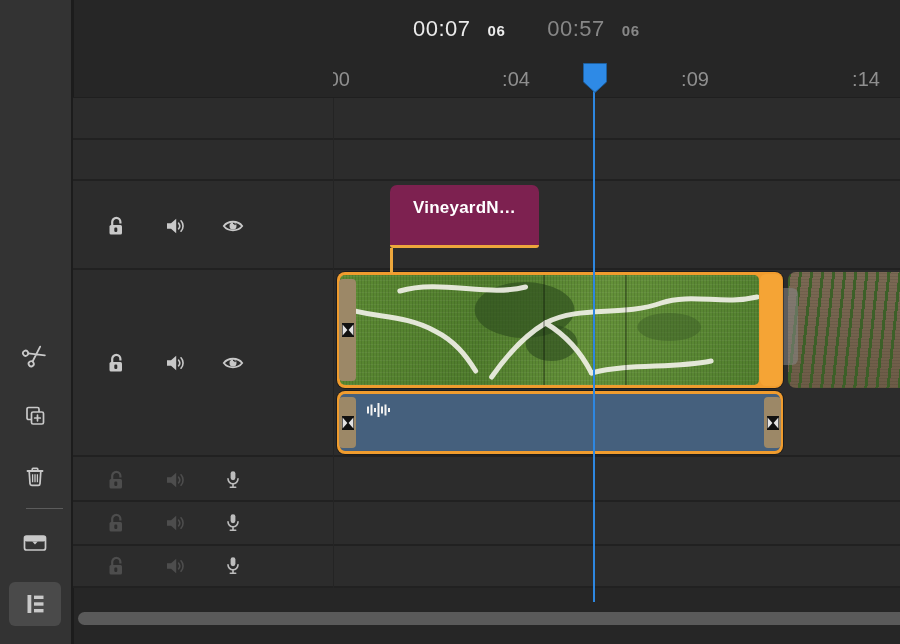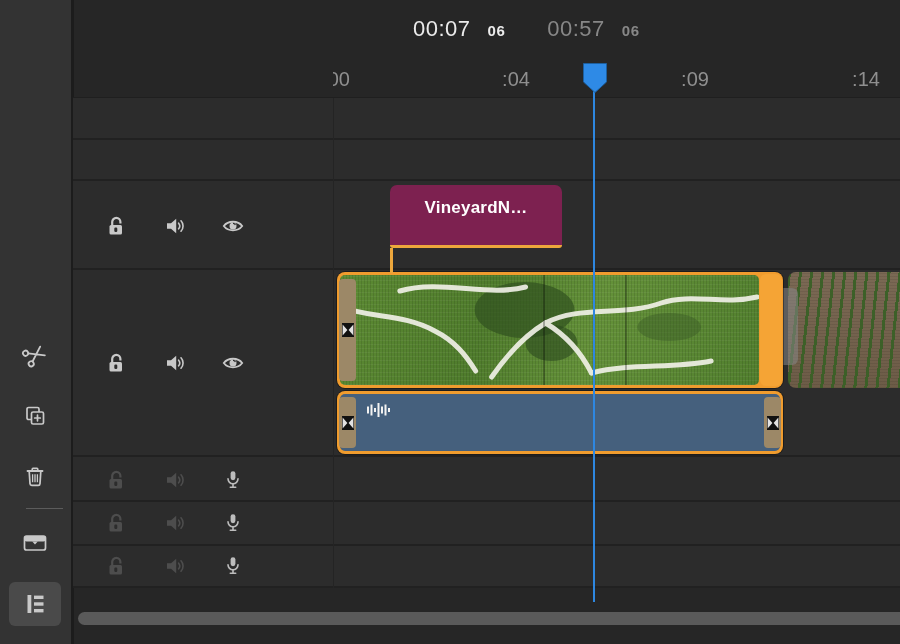--- a/index.html
+++ b/index.html
@@ -34,21 +34,21 @@
   #ruler-underline{position:absolute;left:73px;right:0;top:97px;height:1px;background:#1f1f1f;}
   
   .ctrl{position:absolute;width:26px;height:26px;display:flex;align-items:center;justify-content:center;background:transparent;border:none;padding:0;cursor:pointer;color:#c9c9c9;}
   .ctrl.dim{color:#4d4d4d;}
   .ctrl.mic{color:#bdbdbd;}
   
   #viewport{position:absolute;left:333px;top:0;width:567px;height:644px;overflow:hidden;}
   #ruler{position:absolute;left:0;top:60px;right:0;height:38px;z-index:1;cursor:pointer;}
   .tick{position:absolute;top:8px;width:50px;text-align:center;font-size:20px;color:#8f8f8f;}
   
-  #clip-flag{position:absolute;left:57px;top:185px;width:172px;height:60px;background:#7d2150;border-bottom:3px solid #eda73c;border-radius:7px 7px 3px 3px;z-index:4;cursor:pointer;}
+  #clip-flag{position:absolute;left:57px;top:185px;width:149px;height:60px;background:#7d2150;border-bottom:3px solid #eda73c;border-radius:7px 7px 3px 3px;z-index:4;cursor:pointer;}
   #clip-flag-label{display:block;text-align:center;margin-top:13px;font-size:17px;font-weight:bold;color:#ffffff;letter-spacing:.2px;}
   #flag-connector{position:absolute;left:57px;top:248px;width:3px;height:25px;background:#eda73c;z-index:4;}
   
   .clip-sel{position:absolute;background:#f09c2e;border-radius:8px;box-shadow:0 0 0 1px rgba(0,0,0,.35);}
   #video-clip{left:4px;top:272px;width:446px;height:116px;z-index:3;cursor:pointer;}
   #video-content{position:absolute;left:3px;top:3px;bottom:3px;right:24px;border-radius:5px;overflow:hidden;
     background:
       repeating-linear-gradient(90deg, rgba(0,0,0,.10) 0 1px, rgba(0,0,0,0) 1px 3px),
       repeating-linear-gradient(0deg, rgba(255,255,255,.05) 0 1px, rgba(0,0,0,0) 1px 4px),
       linear-gradient(105deg,#5c8a33,#4f7c2c 35%,#649139 60%,#517f2e);}

